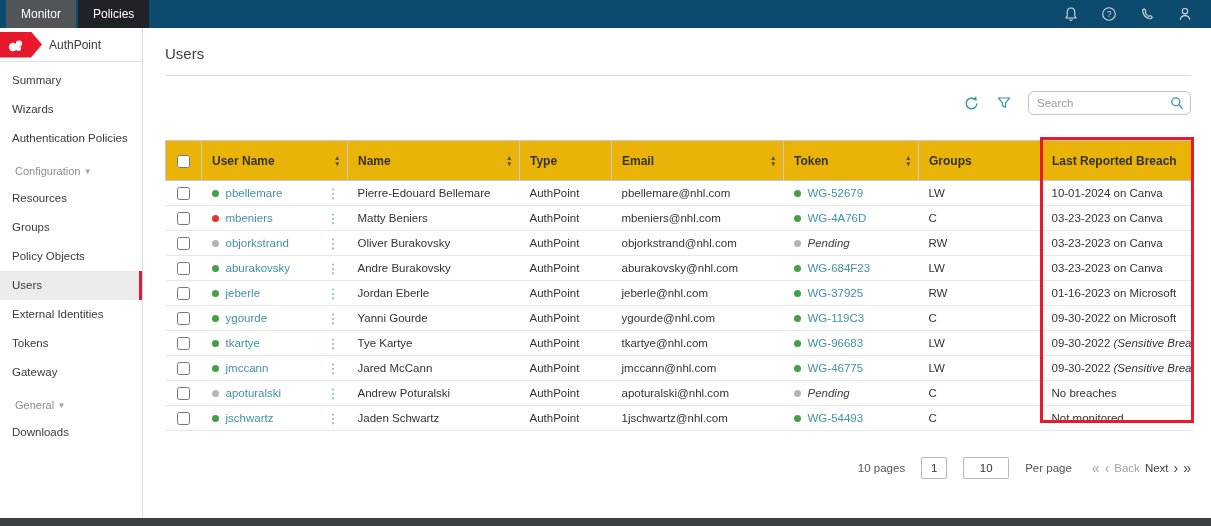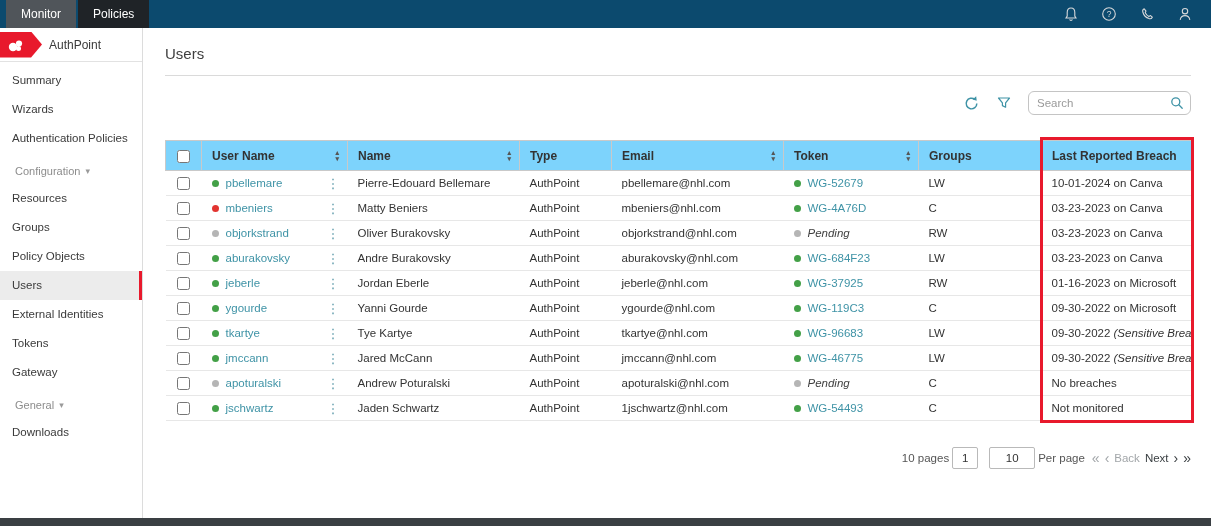--- a/index.html
+++ b/index.html
@@ -52,21 +52,21 @@
     width:163px; height:24px; border:1px solid #c4c4c4; border-radius:6px;
     padding:0 28px 0 8px; font-size:11.5px; font-family:inherit; color:#333; outline:none;
   }
   .search input::placeholder { color:#9a9a9a; }
   .search-icon { position:absolute; right:6px; top:4px; color:#3f93a6; }
 
   
   .table-wrap { position:relative; margin-top:24px; }
   table { border-collapse:collapse; table-layout:fixed; width:1026px; }
   thead th {
-    background:#7dd3fc; height:30px; border:1px solid #c9c9c9;
+    background:#eab308; height:40px; border:1px solid #c9c9c9;
     font-size:12px; font-weight:bold; color:#333; text-align:left; padding-left:10px;
   }
   th.col-cb, td.col-cb { text-align:center; padding:0; }
   .th-inner { display:flex; align-items:center; justify-content:space-between; padding-right:8px; }
   .sort { display:flex; flex-direction:column; align-items:center; }
   .sort i { font-style:normal; font-size:7px; line-height:5.5px; color:#555; }
   tbody td { height:25px; border-bottom:1px solid #e7e7e7; font-size:11.5px; color:#333; padding-left:10px; overflow:hidden; white-space:nowrap; }
   .cell-flex { display:flex; align-items:center; gap:7px; }
   .dot { width:7px; height:7px; border-radius:50%; flex:0 0 auto; }
   .dot.green { background:#43a047; }
@@ -77,23 +77,23 @@
   .pending { font-style:italic; color:#3f3f3f; }
   .breach-note { font-style:italic; }
   input[type=checkbox] { width:13px; height:13px; margin:0; vertical-align:middle; }
 
   .breach-box {
     position:absolute; left:875px; top:-3px; width:154px; height:286px;
     border:3px solid #e8192c; pointer-events:none; z-index:4;
   }
 
   
-  .pagination { margin-top:26px; display:flex; justify-content:flex-end; align-items:center; gap:3px; font-size:11.5px; color:#555; }
+  .pagination { margin-top:26px; display:flex; justify-content:flex-end; align-items:center; gap:16px; font-size:11.5px; color:#555; }
   .pg-input { width:26px; height:22px; border:1px solid #b9b9b9; border-radius:2px; text-align:center; font-size:11.5px; font-family:inherit; color:#333; outline:none; }
-  .pg-input.wide { width:46px;margin-left:8px; }
+  .pg-input.wide { width:46px; }
   .pg-nav { display:flex; align-items:center; gap:5px; margin-left:4px; }
   .pg-chev { font-size:14px; line-height:1; color:#3c4144; }
   .pg-word { color:#3c4144; }
   .dis { color:#a2a6a9; }
 
   .footer-bar { position:absolute; left:0; right:0; bottom:0; height:8px; background:#3a3f43; }
 </style>
 </head>
 <body>
 

